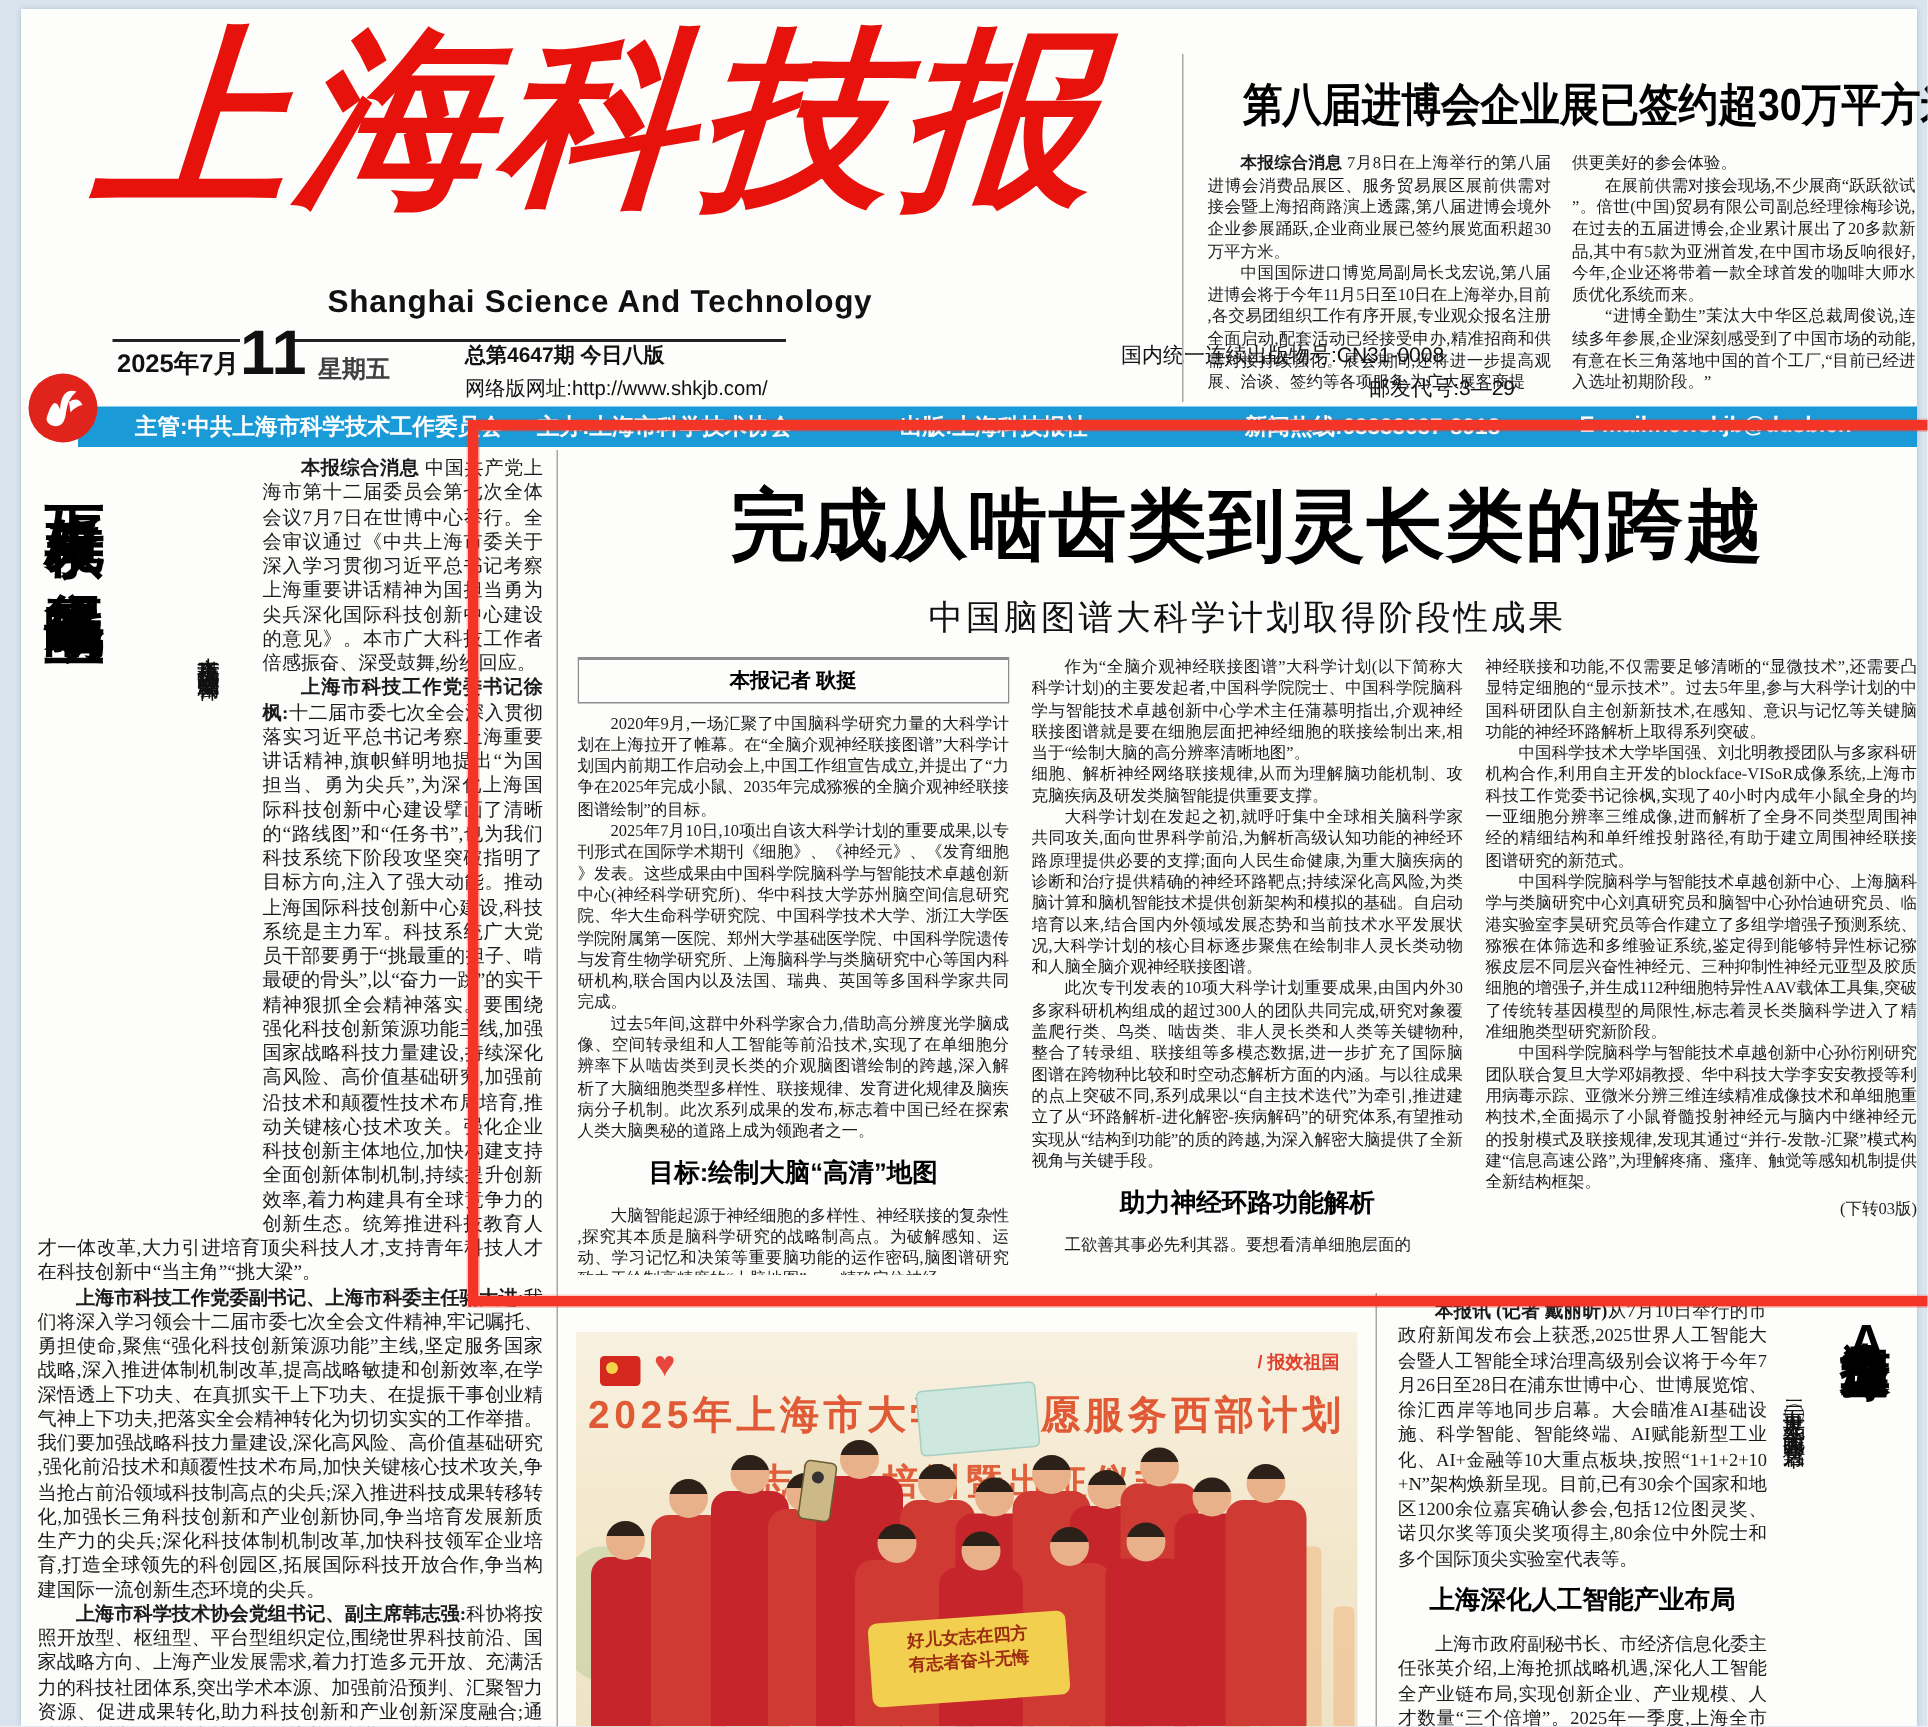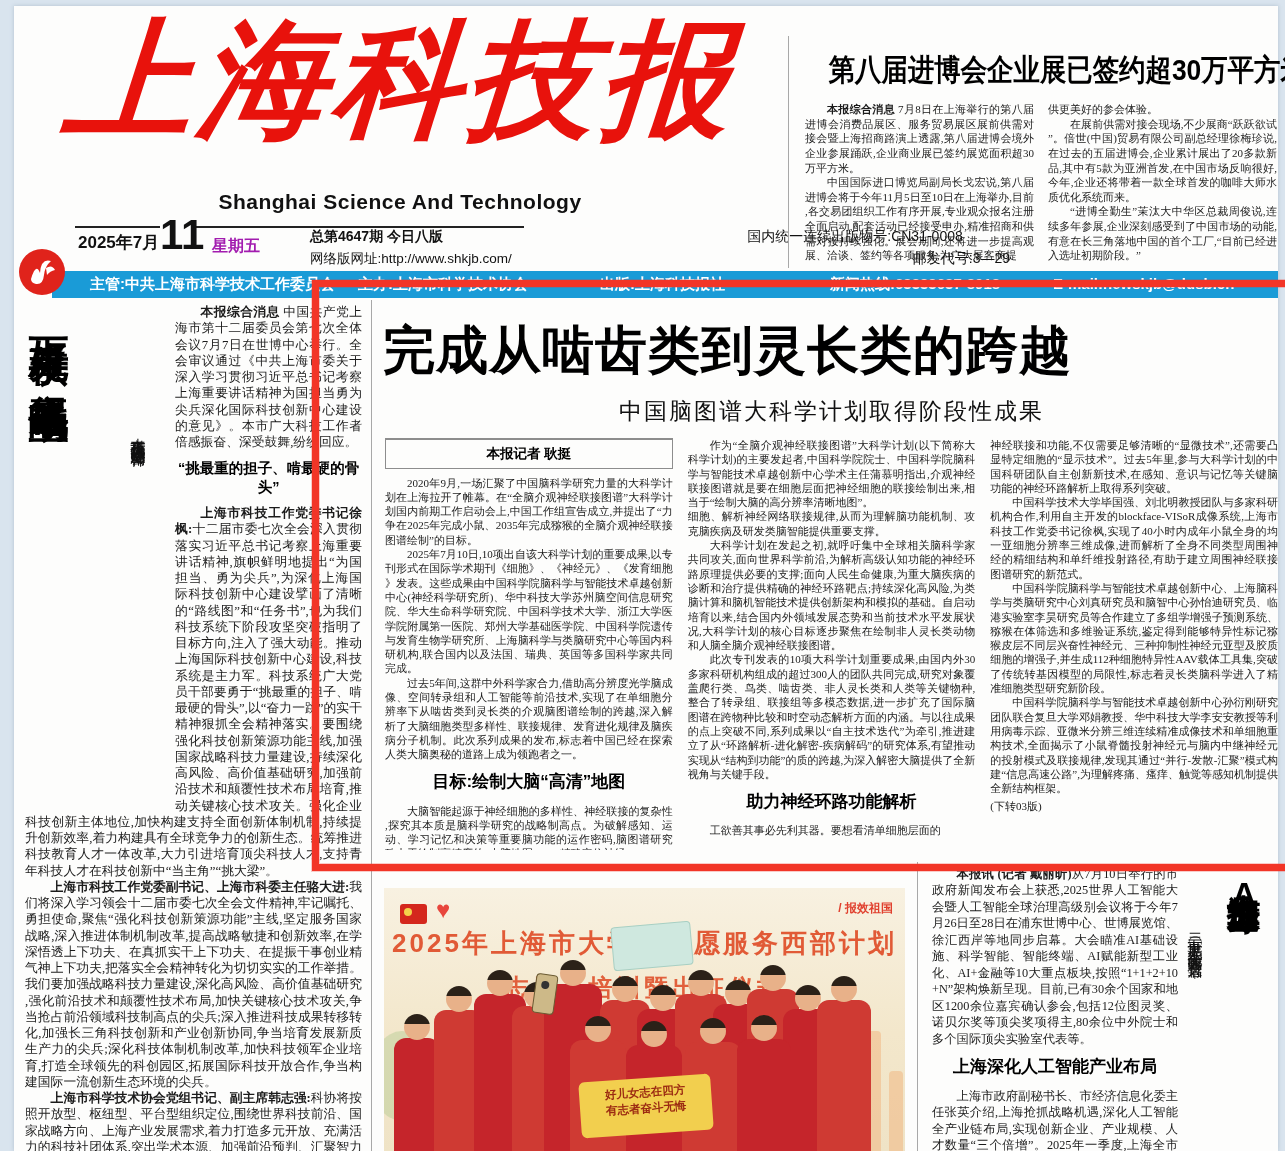--- a/index.html
+++ b/index.html
@@ -8,21 +8,21 @@
   .page{position:absolute;left:14px;top:6px;width:1264px;height:1145px;background:#fdfdfc;box-shadow:0 0 4px rgba(120,140,160,.4)}
   .abs{position:absolute}
   
   .mast-title{left:55px;top:6px;width:690px;text-align:center;color:#e8120c;
     font-family:"DejaVu Serif",serif;font-weight:bold;font-style:italic;font-size:128px;line-height:1.15;
     letter-spacing:6px;transform:skewX(-4deg);white-space:nowrap}
   .mast-en{left:55px;top:190px;width:690px;text-align:center;font-weight:bold;font-size:21px;color:#111;letter-spacing:.5px}
   .rule{background:#222;height:2px}
   .date-ym{left:78px;top:231px;font-size:17px;font-weight:bold;color:#111}
   .date-day{left:160px;top:214px;font-size:42px;font-weight:bold;color:#111;line-height:1}
-  .date-wd{left:212px;top:236px;font-size:16px;font-weight:bold;color:#a21caf}
+  .date-wd{left:212px;top:236px;font-size:16px;font-weight:bold;color:#404040}
   .issue{left:310px;top:228px;font-size:14px;color:#111;font-weight:bold}
   .website{left:310px;top:250px;font-size:13.5px;color:#111}
   .pubno{left:700px;top:228px;width:310px;text-align:center;font-size:14px;color:#111}
   .postal{left:700px;top:250px;width:310px;text-align:right;font-size:14px;color:#111}
   .vline{background:#a8a8a8;width:1px}
   
   .tr-headline{left:800px;top:50px;width:478px;text-align:center;font-size:30px;font-weight:800;color:#000;
     white-space:nowrap;transform:scaleX(.88);letter-spacing:0px;font-family:"Liberation Sans",sans-serif}
   .art{font-family:"Liberation Serif",serif;color:#1b1b1b;text-align:justify}
   .art p{margin:0;text-indent:2em;line-break:anywhere;word-break:break-all}
@@ -39,30 +39,30 @@
   .left-art{left:25px;top:304px;width:337px;height:847px;overflow:hidden;font-size:12.8px;line-height:1.27}
   .lfloat{float:left;width:142px;height:509px;position:relative;margin-right:8px}
   .lhead{position:absolute;left:0;top:2px;height:505px;writing-mode:vertical-rl;text-orientation:upright;
     font-size:40px;font-weight:900;color:#000;letter-spacing:2px;font-family:"Liberation Sans",sans-serif;line-height:1.18}
   .lkick{position:absolute;left:104px;top:122px;height:245px;writing-mode:vertical-rl;text-orientation:upright;
     font-size:15px;color:#111;letter-spacing:1px;line-height:1.2}
   .subhead{ text-align:center;font-weight:700;text-indent:0 !important;color:#000;font-family:"Liberation Sans",sans-serif}
   .lsub1{font-size:14.5px;margin:9px 0 !important}
   
   .main-art{left:383px;top:300px;width:897px;height:556px;overflow:hidden}
-  .m-headline{position:absolute;left:0;top:16px;width:100%;font-family:"Liberation Serif",serif;
+  .m-headline{position:absolute;left:0;top:16px;width:100%;text-align:center;font-family:"Liberation Serif",serif;
     font-weight:700;font-size:52px;color:#000;letter-spacing:1px;white-space:nowrap}
   .m-sub{position:absolute;left:0;top:96px;width:100%;text-align:center;font-family:"Liberation Serif",serif;
     font-size:23px;color:#111;letter-spacing:2px}
   .m-cols{position:absolute;left:2px;top:138px;width:893px;height:412px;display:flex;gap:15px}
   .mcol{width:288px;height:412px;overflow:hidden;font-size:11px;line-height:1.3}
   .byline{border:1px solid #8d8d8d;border-top:2px solid #8d8d8d;text-align:center;font-weight:bold;
     font-size:13.5px;padding:5px 0;margin-bottom:7px;font-family:"Liberation Sans",sans-serif;color:#000}
   .msub{font-size:17px;margin:10px 0 !important;font-weight:700}
-  .turnref{text-align:left;text-indent:0 !important;margin-top:4px !important}
+  .turnref{text-align:right;text-indent:0 !important;margin-top:4px !important}
   
   .photo{left:384px;top:888px;width:521px;height:263px;overflow:hidden;
     background:linear-gradient(180deg,#f8f1e1,#f3e7cb 55%,#efe3c6)}
   .ph-banner1{position:absolute;left:0;top:38px;width:100%;text-align:center;color:#e15a36;font-weight:900;
     font-size:26px;letter-spacing:3px;z-index:1;white-space:nowrap}
   .ph-banner2{position:absolute;left:0;top:84px;width:100%;text-align:center;color:#e1603c;font-weight:900;
     font-size:24px;letter-spacing:4px;z-index:1;white-space:nowrap}
   .ph-corner{position:absolute;right:12px;top:12px;color:#e0402e;font-weight:bold;font-size:12px;z-index:2}
   .flagicon{position:absolute;left:16px;top:16px;width:27px;height:20px;background:#d4271d;border-radius:3px;z-index:2}
   .flagicon::after{content:'';position:absolute;left:4px;top:4px;width:8px;height:8px;border-radius:50%;background:#f4d24b}
@@ -140,21 +140,20 @@
 
 <div class="abs vline" style="left:371px;top:300px;height:851px"></div>
 <div class="abs vline" style="left:917px;top:862px;height:289px"></div>
 
 <div class="abs art left-art">
   <div class="lfloat">
     <div class="lhead">下好先手棋,赢得战略主动</div>
     <div class="lkick">本市科技工作者热烈响应全会精神</div>
   </div>
   <p><strong class="lead">本报综合消息</strong><span> 中国共产党上海市第十二届委员会第七次全体会议7月7日在世博中心举行。全会审议通过《中共上海市委关于深入学习贯彻习近平总书记考察上海重要讲话精神为国担当勇为尖兵深化国际科技创新中心建设的意见》。本市广大科技工作者倍感振奋、深受鼓舞,纷纷回应。</span></p>
-  <p class="subhead lsub1">“挑最重的担子、啃最硬的骨头”</p>
   <p><strong class="lead">上海市科技工作党委书记徐枫:</strong><span>十二届市委七次全会深入贯彻落实习近平总书记考察上海重要讲话精神,旗帜鲜明地提出“为国担当、勇为尖兵”,为深化上海国际科技创新中心建设擘画了清晰的“路线图”和“任务书”,也为我们科技系统下阶段攻坚突破指明了目标方向,注入了强大动能。推动上海国际科技创新中心建设,科技系统是主力军。科技系统广大党员干部要勇于“挑最重的担子、啃最硬的骨头”,以“奋力一跳”的实干精神狠抓全会精神落实。要围绕强化科技创新策源功能主线,加强国家战略科技力量建设,持续深化高风险、高价值基础研究,加强前沿技术和颠覆性技术布局培育,推动关键核心技术攻关。强化企业科技创新主体地位,加快构建支持全面创新体制机制,持续提升创新效率,着力构建具有全球竞争力的创新生态。统筹推进科技教育人才一体改革,大力引进培育顶尖科技人才,支持青年科技人才在科技创新中“当主角”“挑大梁”。</span></p>
   <p><strong class="lead">上海市科技工作党委副书记、上海市科委主任骆大进:</strong><span>我们将深入学习领会十二届市委七次全会文件精神,牢记嘱托、勇担使命,聚焦“强化科技创新策源功能”主线,坚定服务国家战略,深入推进体制机制改革,提高战略敏捷和创新效率,在学深悟透上下功夫、在真抓实干上下功夫、在提振干事创业精气神上下功夫,把落实全会精神转化为切切实实的工作举措。我们要加强战略科技力量建设,深化高风险、高价值基础研究,强化前沿技术和颠覆性技术布局,加快关键核心技术攻关,争当抢占前沿领域科技制高点的尖兵;深入推进科技成果转移转化,加强长三角科技创新和产业创新协同,争当培育发展新质生产力的尖兵;深化科技体制机制改革,加快科技领军企业培育,打造全球领先的科创园区,拓展国际科技开放合作,争当构建国际一流创新生态环境的尖兵。</span></p>
   <p><strong class="lead">上海市科学技术协会党组书记、副主席韩志强:</strong><span>科协将按照开放型、枢纽型、平台型组织定位,围绕世界科技前沿、国家战略方向、上海产业发展需求,着力打造多元开放、充满活力的科技社团体系,突出学术本源、加强前沿预判、汇聚智力资源、促进成果转化,助力科技创新和产业创新深度融合;通过分类托举、综合支持、梯次培养、长期跟踪工作机制,依托青年人才托举工程博士生专项计划、U30青年创业榜单等项目,支持处于职业生涯“破茧期”的青年科技后备军在科研攻关和产业发展中挑起大梁;全力参与筹办2025年世界工程组织联合会全体大会暨全球工程大会,深化与主要创新国家科技组织友好合作,持续扩大对外科技交流“朋友圈”。</span></p>
 
 </div>
 
 <div class="abs main-art">
   <div class="m-headline">完成从啮齿类到灵长类的跨越</div>
   <div class="m-sub">中国脑图谱大科学计划取得阶段性成果</div>
   <div class="m-cols">

